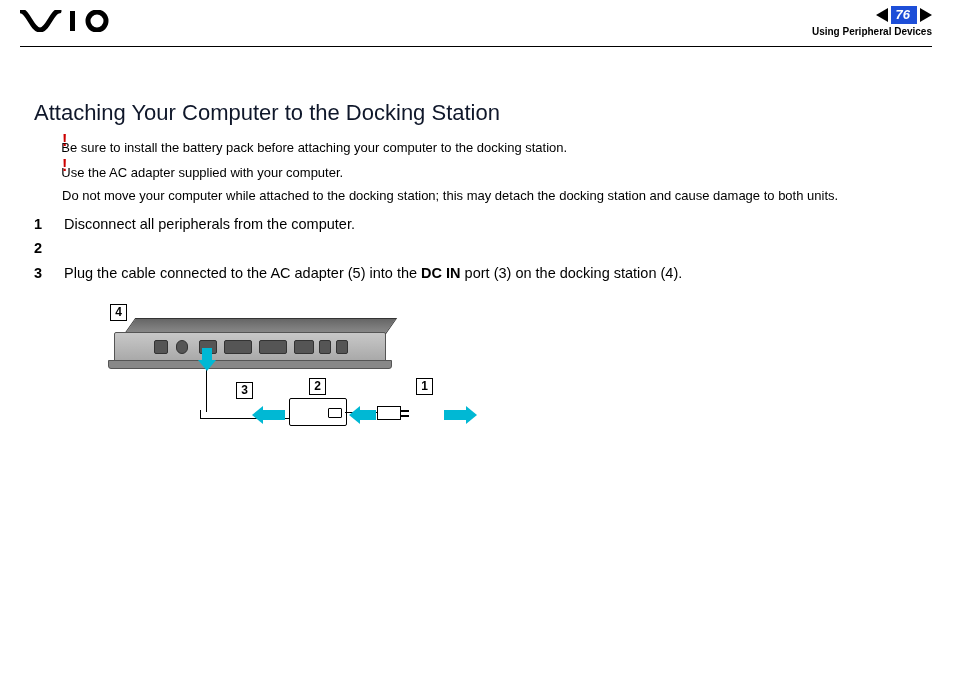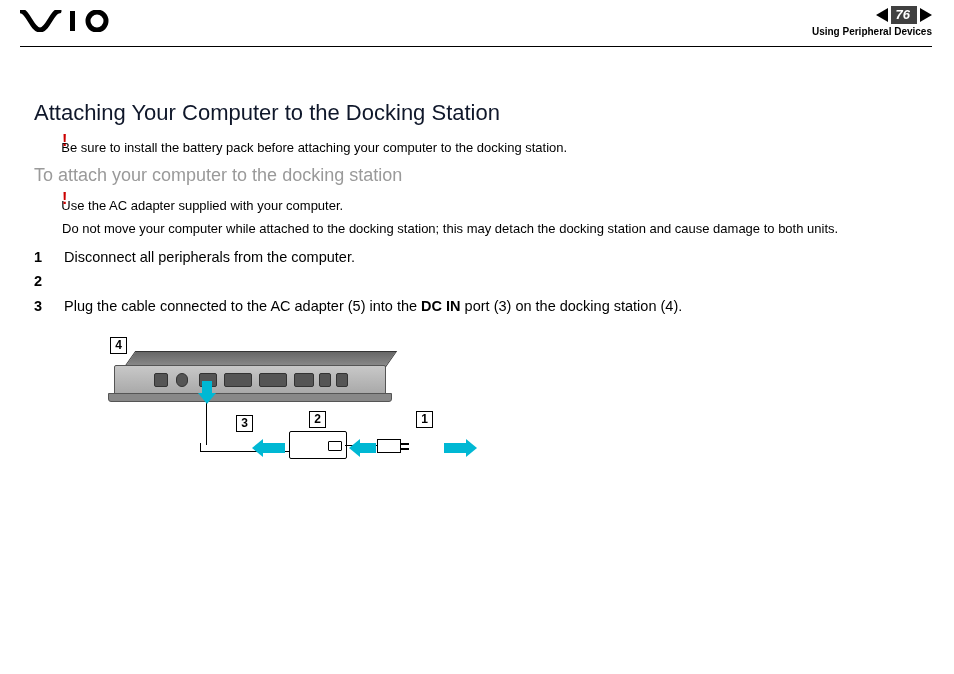--- a/index.html
+++ b/index.html
@@ -29,21 +29,21 @@
   }
   .nav-box {
     position: absolute;
     right: 22px;
     top: 6px;
     display: flex;
     align-items: center;
     gap: 3px;
   }
   .nav-num-box {
-    background: #404040;
+    background: #1d4ed8;
     color: #fff;
     font-style: italic;
     font-weight: bold;
     font-size: 13px;
     padding: 1px 7px 1px 5px;
     display: inline-block;
     line-height: 16px;
   }
   .nav-tri-left, .nav-tri-right {
     width: 0; height: 0;
@@ -266,21 +266,20 @@
   </div>
 
   <div class="content">
     <h1 class="h1">Attaching Your Computer to the Docking Station</h1>
 
     <div class="warn-row">
       <span class="bang">!</span>
       <span class="warn-text">Be sure to install the battery pack before attaching your computer to the docking station.</span>
     </div>
 
-    <h2 class="h2">To attach your computer to the docking station</h2>
 
     <div class="warn-row">
       <span class="bang">!</span>
       <span class="warn-text">Use the AC adapter supplied with your computer.</span>
     </div>
     <div class="warn-row no-bang" style="margin-top:-2px;">
       <span class="warn-text" style="margin-left:0">Do not move your computer while attached to the docking station; this may detach the docking station and cause damage to both units.</span>
     </div>
 
     <ol class="steps">

